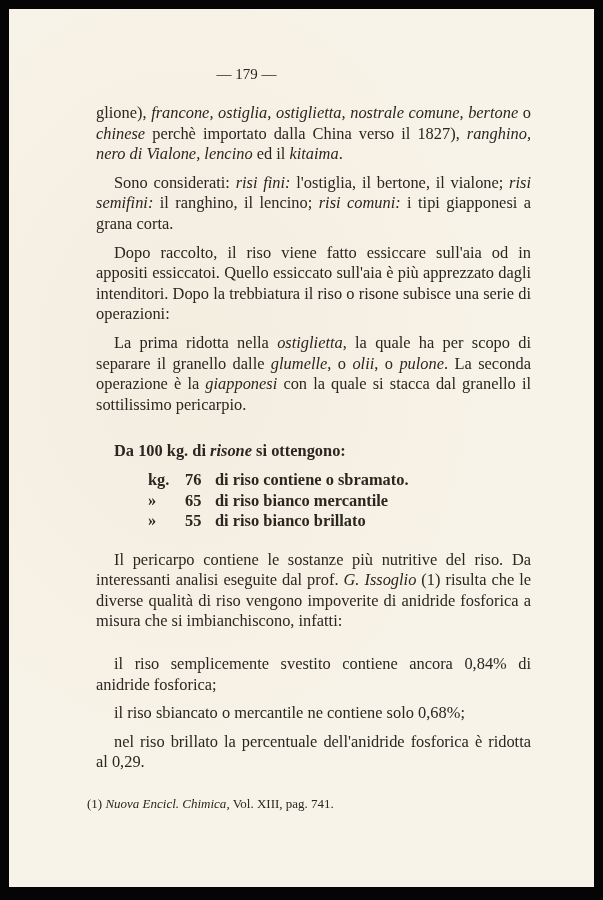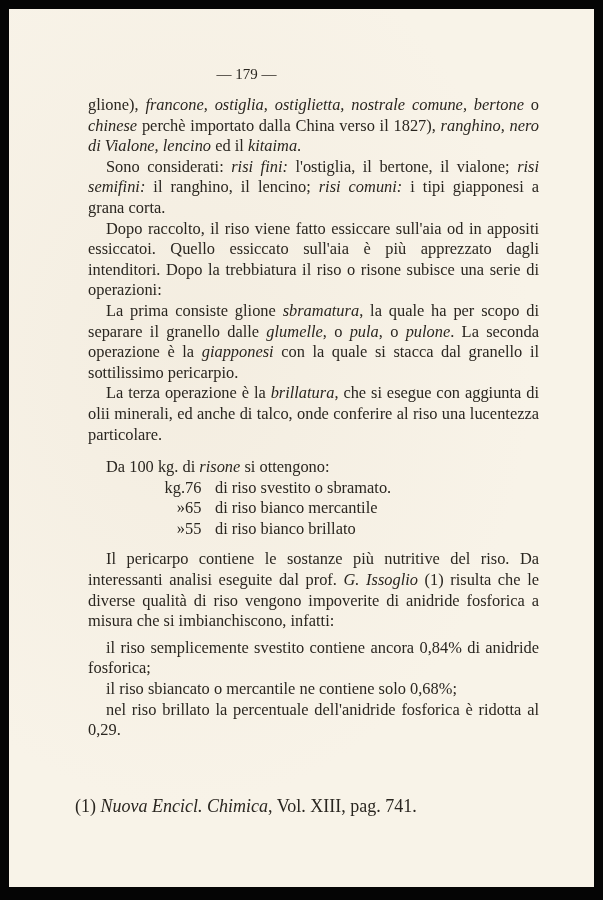--- a/index.html
+++ b/index.html
@@ -31,62 +31,61 @@
     font-size: 15px;
     color: #2a2620;
   }
   .body-block {
     top: 86px;
     font-family: "Liberation Serif", serif;
     font-size: 16.4px;
     line-height: 20.6px;
     text-align: justify;
   }
-  .body-block p { margin: 0; }
+  .body-block p { margin: 8px; }
   .indent { text-indent: 18px; }
   .gap { height: 10px; }
-  .yield-table { margin: 2px 0 0 0; }
+  .yield-table { margin: 2px 0 0 0; font-weight: bold; }
   .yield-row { display: flex; padding-left: 60px; height: 20.6px; }
-  .yield-row .unit { width: 37px; text-align: right; }
+  .yield-row .unit { width: 37px; text-align: left; }
   .yield-row .qty { width: 30px; }
   i { font-style: italic; }
   .footnote {
     position: absolute;
     top: 787px;
-    left: 66px;
+    left: 78px;
     font-family: "Liberation Serif", serif;
-    font-size: 18px;
+    font-size: 13px;
     color: #2a2620;
   }
 </style>
 </head>
 <body>
 
 <div class="page">
   <div class="folio">— 179 —</div>
 
   <div class="text body-block">
     <p><span>glione), </span><i>francone, ostiglia, ostiglietta, nostrale comune, bertone</i><span> o </span><i>chinese</i><span> perchè importato dalla China verso il 1827), </span><i>ranghino, nero di Vialone, lencino</i><span> ed il </span><i>kitaima</i><span>.</span></p>
 
     <p class="indent"><span>Sono considerati: </span><i>risi fini:</i><span> l'ostiglia, il bertone, il vialone; </span><i>risi semifini:</i><span> il ranghino, il lencino; </span><i>risi comuni:</i><span> i tipi giapponesi a grana corta.</span></p>
 
     <p class="indent">Dopo raccolto, il riso viene fatto essiccare sull'aia od in appositi essiccatoi. Quello essiccato sull'aia è più apprezzato dagli intenditori. Dopo la trebbiatura il riso o risone subisce una serie di operazioni:</p>
 
-    <p class="indent"><span>La prima consiste glione </span><i>sbramatura</i><span>, la quale ha per scopo di separare il granello dalle </span><i>glumelle</i><span>, o </span><i>pula</i><span>, o </span><i>pulone</i><span>. La seconda operazione è la </span><i>giapponesi</i><span> con la quale si stacca dal granello il sottilissimo pericarpio.</span></p>
+    <p class="indent"><span>La prima ridotta nella </span><i>ostiglietta</i><span>, la quale ha per scopo di separare il granello dalle </span><i>glumelle</i><span>, o </span><i>olii</i><span>, o </span><i>pulone</i><span>. La seconda operazione è la </span><i>giapponesi</i><span> con la quale si stacca dal granello il sottilissimo pericarpio.</span></p>
 
-    <p class="indent"><span>La terza operazione è la </span><i>brillatura</i><span>, che si esegue con aggiunta di olii minerali, ed anche di talco, onde conferire al riso una lucentezza particolare.</span></p>
 
     <div class="gap"></div>
 
     <div class="yield-table">
       <p class="indent"><span>Da 100 kg. di </span><i>risone</i><span> si ottengono:</span></p>
       <div class="yield-row">
         <span class="unit">kg.</span>
         <span class="qty">76</span>
-        <span>di riso svestito o sbramato.</span>
+        <span>di riso contiene o sbramato.</span>
       </div>
       <div class="yield-row">
         <span class="unit">»</span>
         <span class="qty">65</span>
         <span>di riso bianco mercantile</span>
       </div>
       <div class="yield-row">
         <span class="unit">»</span>
         <span class="qty">55</span>
         <span>di riso bianco brillato</span>

